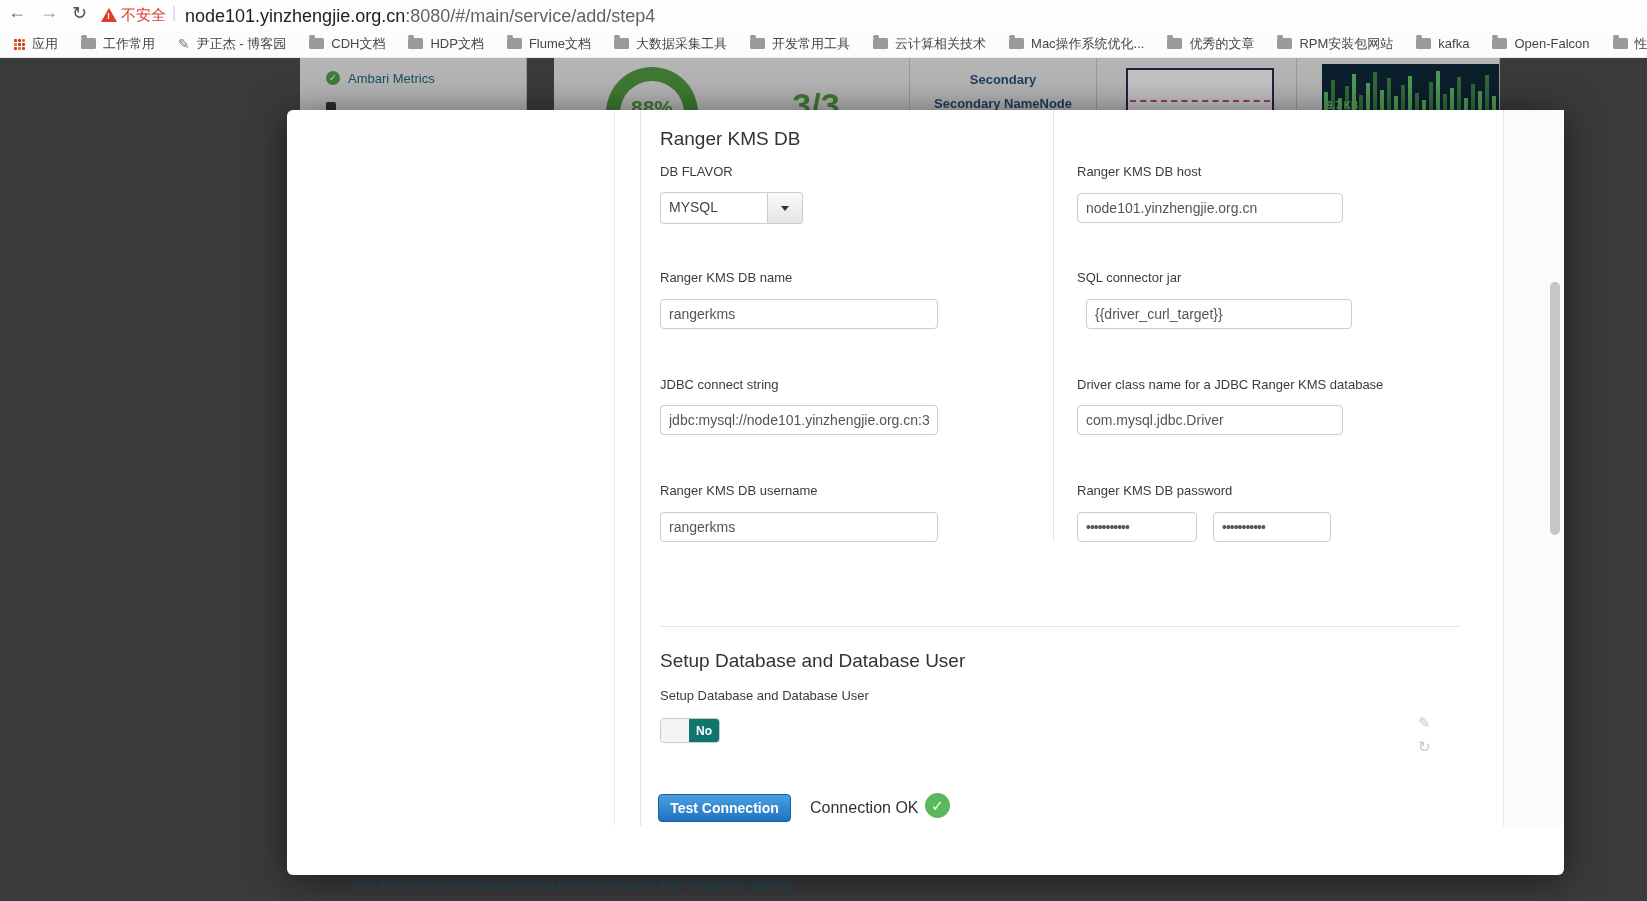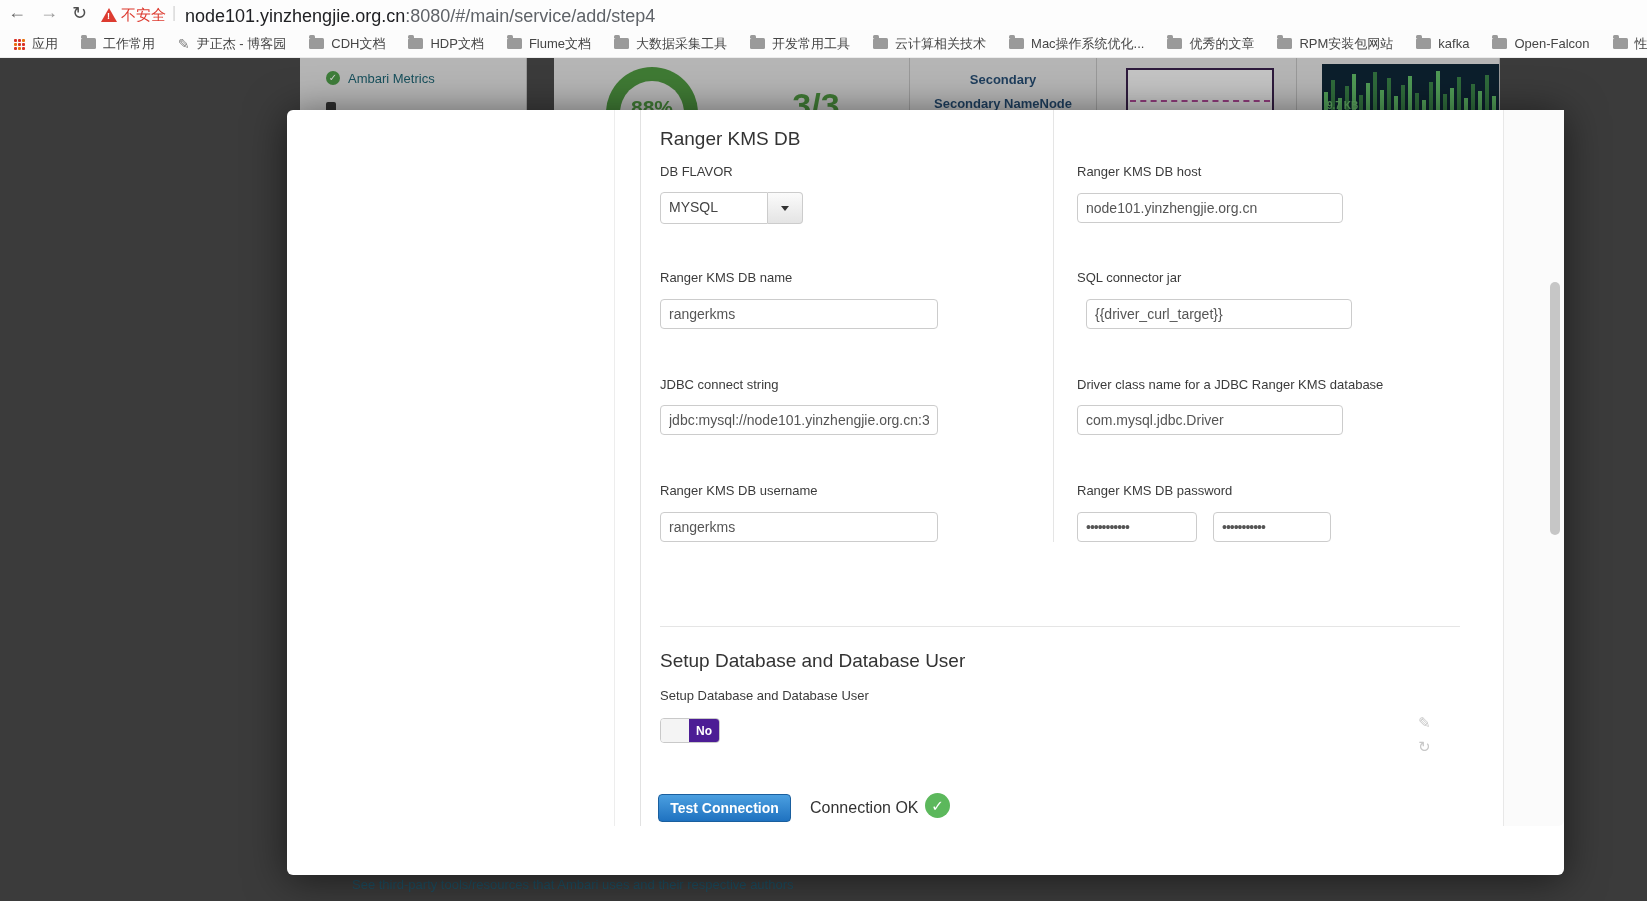--- a/index.html
+++ b/index.html
@@ -81,21 +81,21 @@
   .combo-text { width:108px; height:32px; border:1px solid #ccc; border-radius:4px 0 0 4px;
     padding:6px 8px; font-size:14px; color:#444; background:#fff; }
   .combo-btn { width:35px; height:32px; border:1px solid #ccc; border-left:none; border-radius:0 4px 4px 0;
     background:linear-gradient(#fbfbfb,#e4e4e4); display:flex; align-items:center; justify-content:center; }
   .caret { width:0; height:0; border-left:4px solid transparent; border-right:4px solid transparent;
     border-top:5px solid #333; }
   .hr { position:absolute; left:373px; top:516px; width:800px; border-top:1px solid #e5e5e5; }
   .toggle { position:absolute; left:373px; top:608px; width:60px; height:25px; border:1px solid #c9c9c9;
     border-radius:4px; overflow:hidden; display:flex; cursor:pointer; }
   .toggle-off-pad { width:29px; background:#f4f4f4; }
-  .toggle-no { width:31px; background:#4c1d95; color:#fff; font-size:12px; font-weight:bold;
+  .toggle-no { width:31px; background:#0f766e; color:#fff; font-size:12px; font-weight:bold;
     display:flex; align-items:center; justify-content:center; }
   .mini-ico { position:absolute; left:1131px; font-size:15px; color:#c8c8c8; cursor:pointer; }
   .btn-primary { position:absolute; left:371px; top:684px; width:133px; height:28px; border:1px solid #1a5f9e;
     border-radius:4px; background:linear-gradient(#4b9fe0,#1f72c0); color:#fff; font-size:14px; font-weight:bold;
     font-family:"Liberation Sans","DejaVu Sans",sans-serif; cursor:pointer; }
   .status-text { position:absolute; left:523px; top:689px; font-size:16px; color:#333; }
   .ok-circle { position:absolute; left:638px; top:683px; width:25px; height:25px; border-radius:50%;
     background:#5cb85c; color:#fff; font-size:15px; font-weight:bold; text-align:center; line-height:25px; }
 </style>
 </head>

